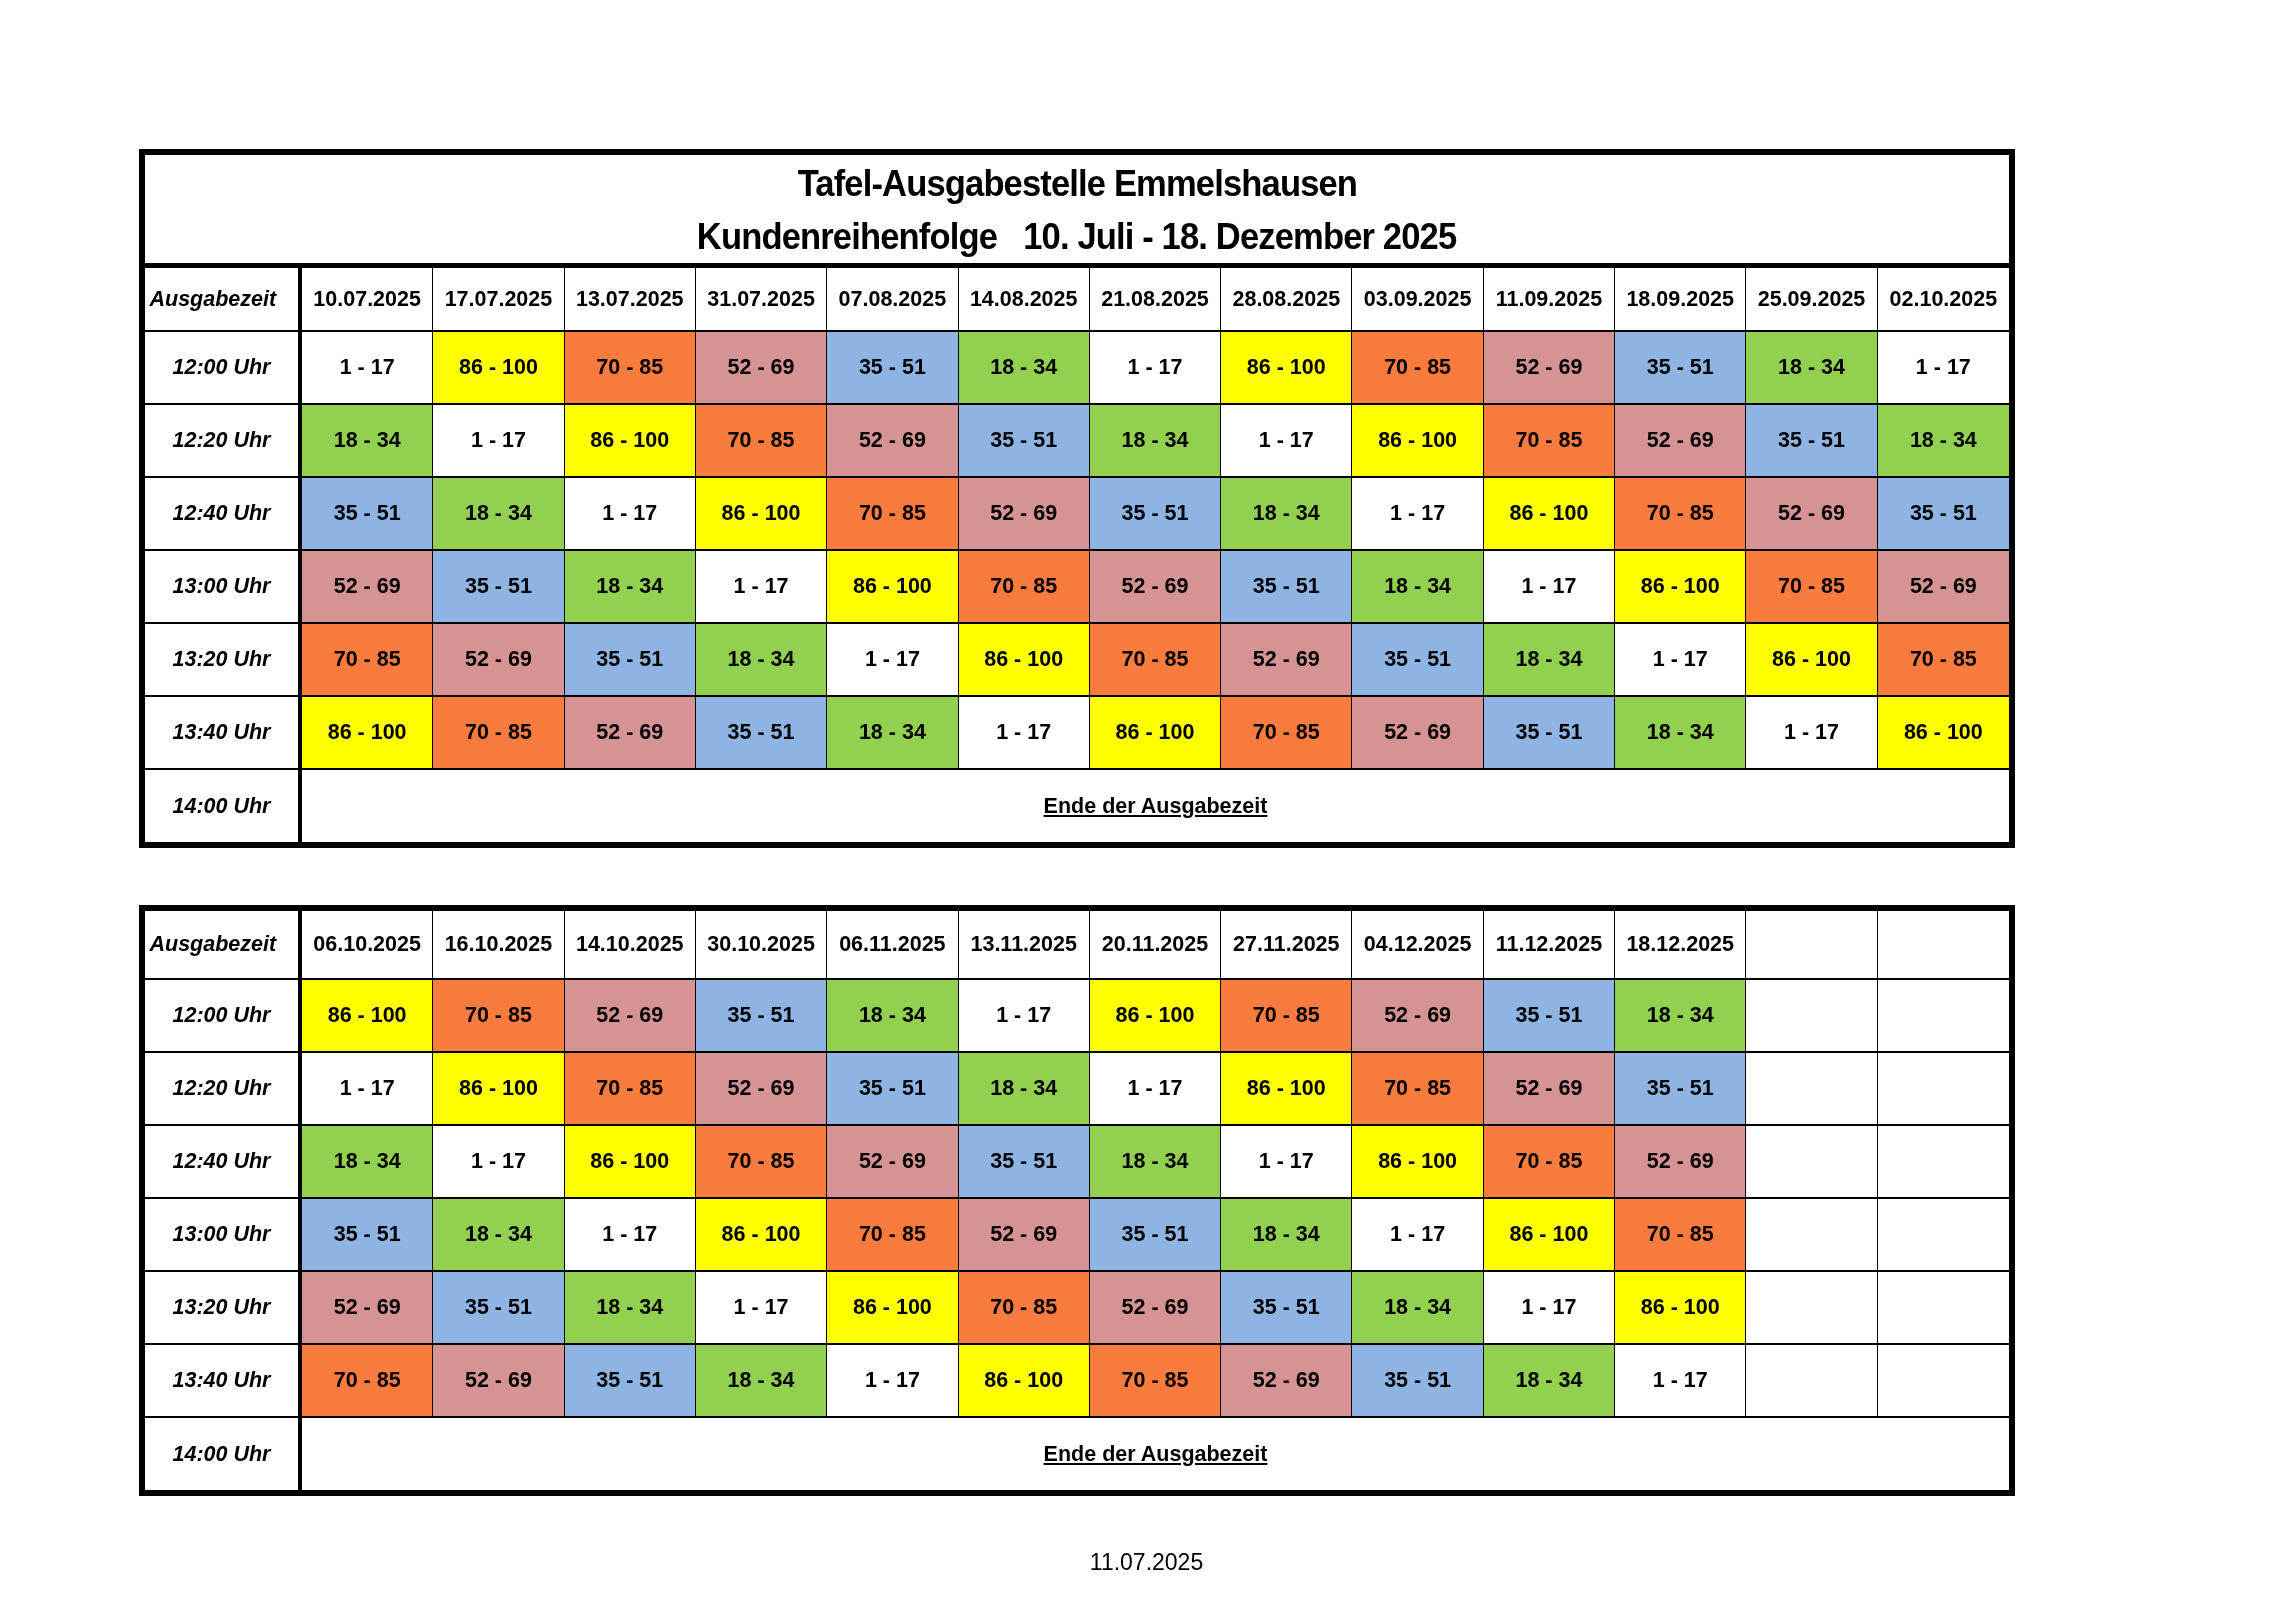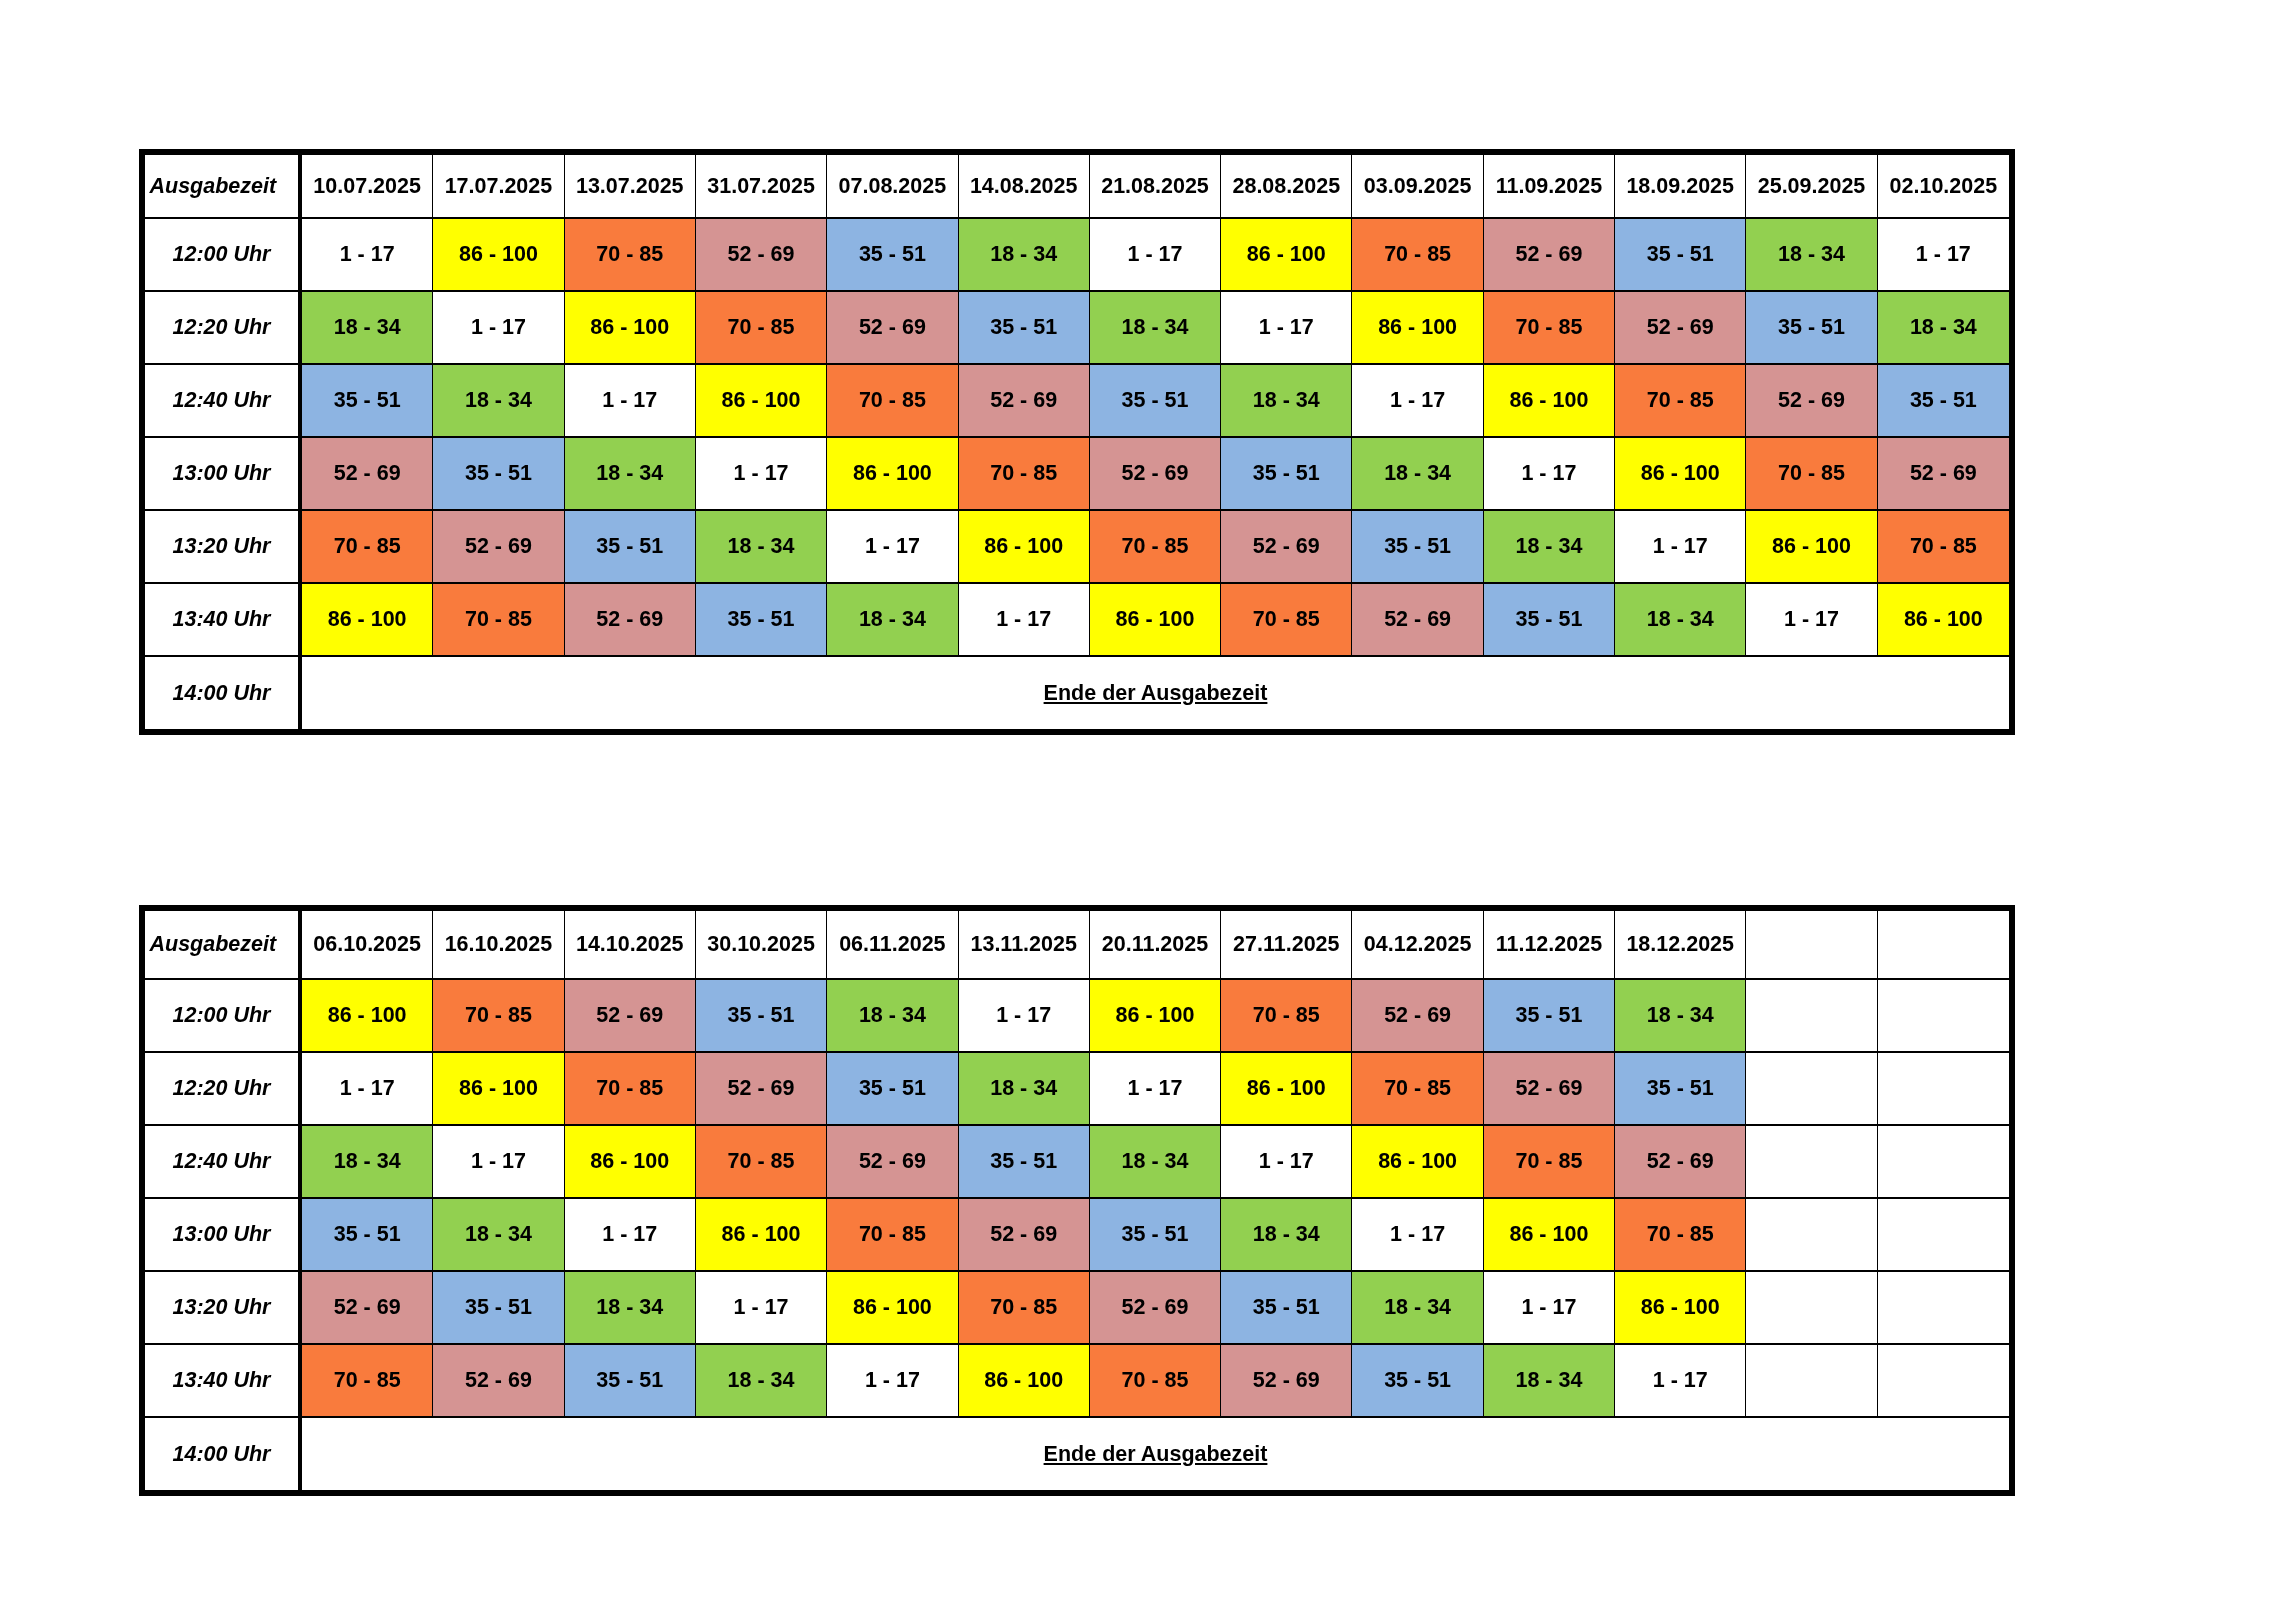--- a/index.html
+++ b/index.html
@@ -66,20 +66,24 @@
     font-size:23px;
     font-weight:normal;
   }
 </style>
 </head>
 <body>
 
 <div class="page">
 
   <section class="schedule-table" id="table-0">
+    <header class="title-block">
+      <div class="title-line">Tafel-Ausgabestelle Emmelshausen</div>
+      <div class="title-line">Kundenreihenfolge   10. Juli - 18. Dezember 2025</div>
+    </header>
     <div class="grid">
         <div class="cell time-col corner">Ausgabezeit</div>
         <div class="cell ">10.07.2025</div>
         <div class="cell ">17.07.2025</div>
         <div class="cell ">13.07.2025</div>
         <div class="cell ">31.07.2025</div>
         <div class="cell ">07.08.2025</div>
         <div class="cell ">14.08.2025</div>
         <div class="cell ">21.08.2025</div>
         <div class="cell ">28.08.2025</div>
@@ -275,15 +279,16 @@
         <div class="cell " style="background: rgb(141, 180, 226);">35 - 51</div>
         <div class="cell " style="background: rgb(146, 208, 80);">18 - 34</div>
         <div class="cell " style="background: rgb(255, 255, 255);">1 - 17</div>
         <div class="cell " style="background: rgb(255, 255, 255);"></div>
         <div class="cell last-col" style="background: rgb(255, 255, 255);"></div>
         <div class="cell time-col last-row">14:00 Uhr</div>
         <div class="cell merged last-col last-row">Ende der Ausgabezeit</div>
       </div>
   </section>
 
+  <div class="footer-date">11.07.2025</div>
 
 </div>
 
 
 </body></html>

